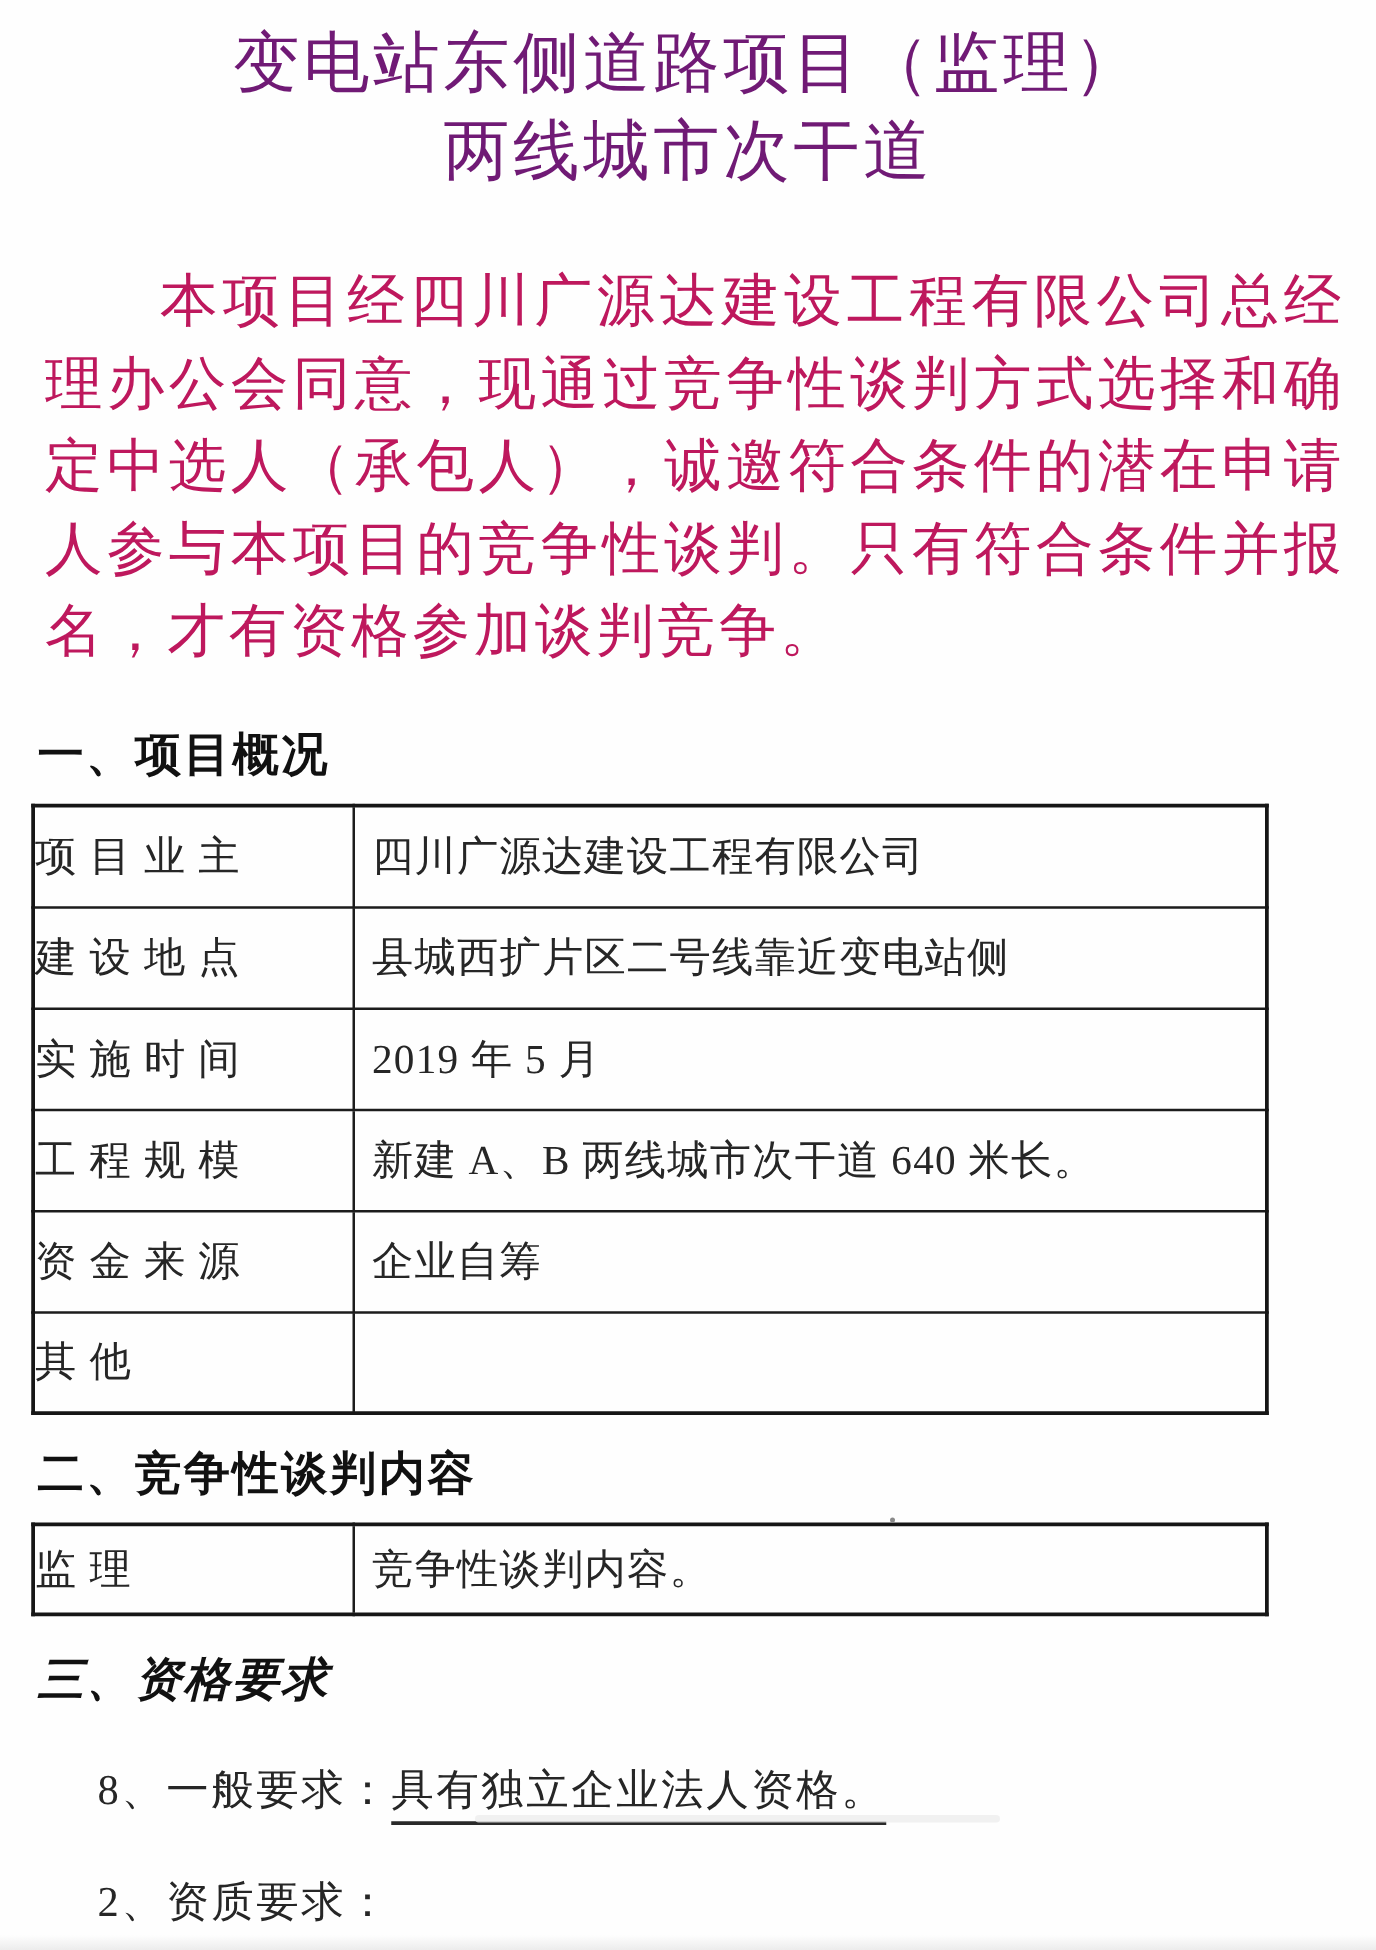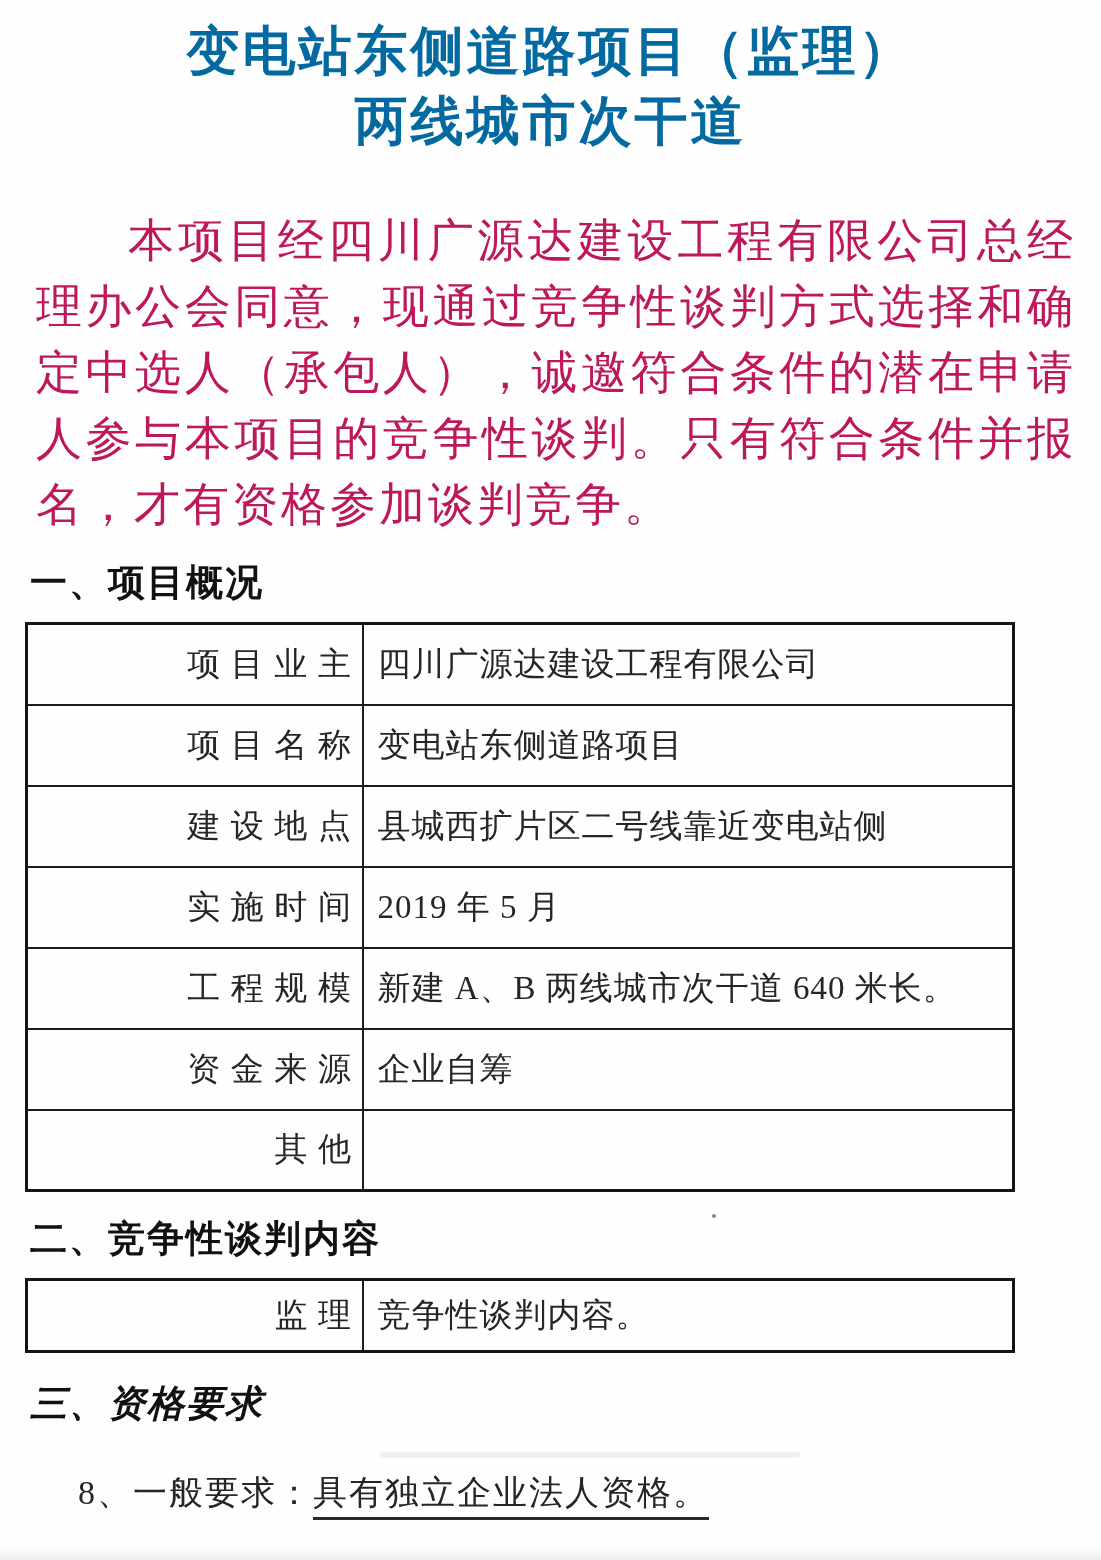--- a/index.html
+++ b/index.html
@@ -19,24 +19,24 @@
     background: #fefefe;
   }
   
   .title-block {
     padding-top: 16px;
     text-align: center;
     font-family: "Liberation Sans", "DejaVu Sans", sans-serif;
   }
   .title-line {
     font-size: 53px;
-    font-weight: 700;
+    font-weight: 400;
     line-height: 70px;
     letter-spacing: 3px;
-    color: #0369a1;
+    color: #701a75;
   }
   
   .intro {
     margin: 52px 28px 0 36px;
     width: 1040px;
     font-size: 46px;
     line-height: 66px;
     letter-spacing: 3px;
     text-indent: 2em;
     text-align: justify;
@@ -44,41 +44,41 @@
   }
   
   .section-heading {
     margin-left: 30px;
     font-family: "Liberation Sans", "DejaVu Sans", sans-serif;
     font-size: 37px;
     font-weight: 800;
     color: #111;
     letter-spacing: 2px;
   }
-  .h1 { margin-top: 20px; }
+  .h1 { margin-top: 41px; }
   .h2 { margin-top: 22px; }
   .h3 { margin-top: 26px; font-style: italic; }
   
   table.doc-table {
     border-collapse: collapse;
     margin-left: 25px;
     margin-top: 14px;
     width: 990px;
     table-layout: fixed;
   }
   table.doc-table td {
     border: 2px solid #1c1c1c;
     font-size: 33px;
     color: #262626;
     vertical-align: middle;
   }
   table.doc-table { border: 3px solid #161616; }
   td.cell-label {
-    width: 336px;
-    text-align: right;
+    width: 256px;
+    text-align: left;
     letter-spacing: 0.32em;
     font-size: 31px;
   }
   td.cell-value {
     padding-left: 14px;
     letter-spacing: 1px;
   }
   .t1 td { height: 81px; }
   .t2 td { height: 72px; }
   
@@ -136,24 +136,20 @@
 
   <div class="section-heading h1">一、项目概况</div>
 
   <table class="doc-table t1">
     <tbody>
       <tr>
         <td class="cell-label">项目业主</td>
         <td class="cell-value">四川广源达建设工程有限公司</td>
       </tr>
       <tr>
-        <td class="cell-label">项目名称</td>
-        <td class="cell-value">变电站东侧道路项目</td>
-      </tr>
-      <tr>
         <td class="cell-label">建设地点</td>
         <td class="cell-value">县城西扩片区二号线靠近变电站侧</td>
       </tr>
       <tr>
         <td class="cell-label">实施时间</td>
         <td class="cell-value">2019 年 5 月</td>
       </tr>
       <tr>
         <td class="cell-label">工程规模</td>
         <td class="cell-value">新建 A、B 两线城市次干道 640 米长。</td>

